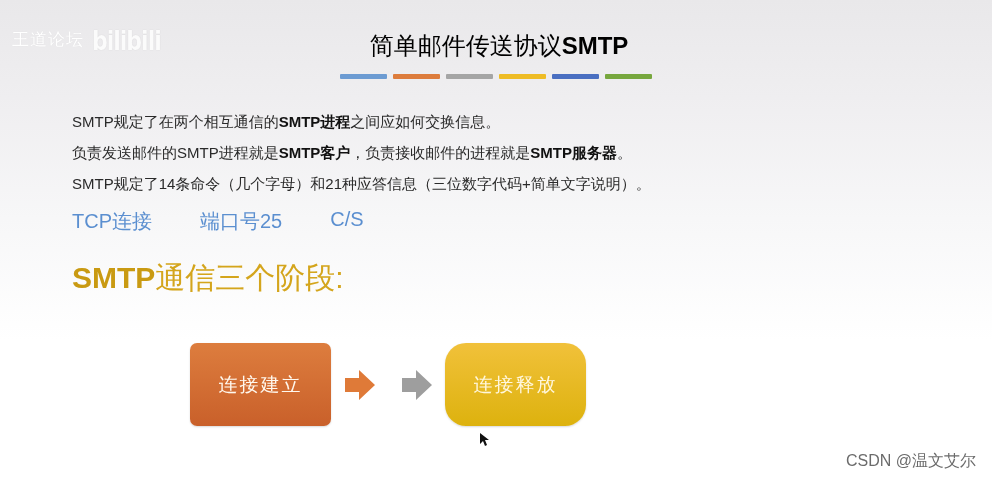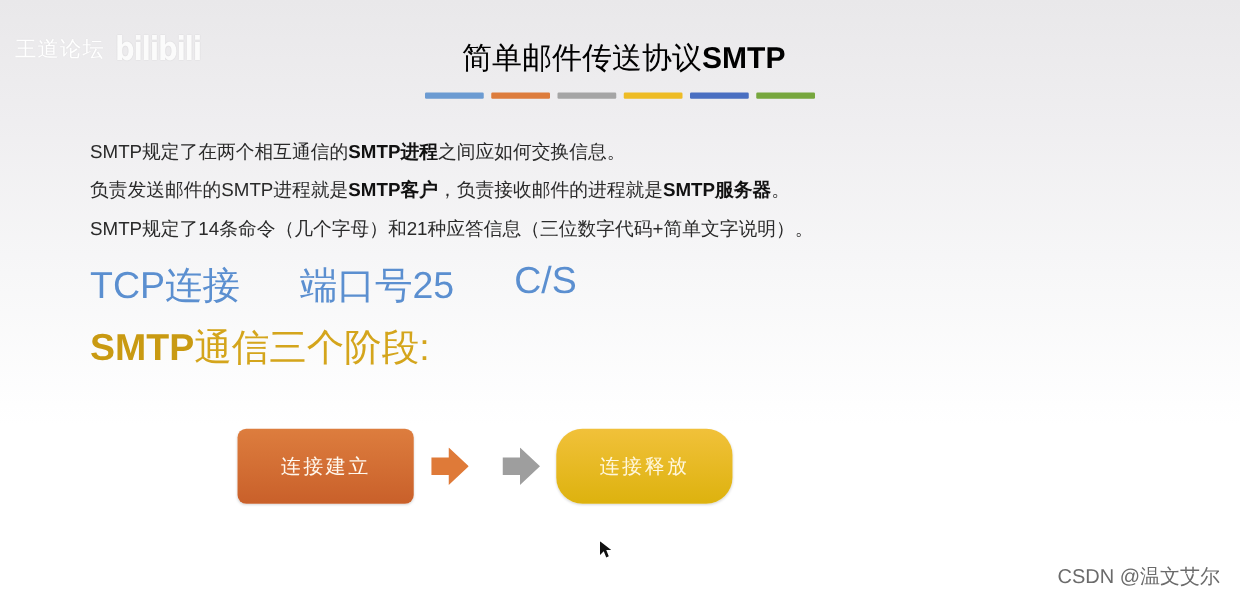--- a/index.html
+++ b/index.html
@@ -27,31 +27,31 @@
     .title .en { font-weight: bold; }
     .bars {
       position: absolute; top: 74px; left: 340px; display: flex; gap: 6px;
     }
     .bar { width: 47px; height: 5px; border-radius: 1px; }
     .body-text {
       position: absolute; left: 72px; top: 106px; color: #2a2a2a; font-size: 15px; line-height: 31px;
     }
     .body-text b { font-weight: bold; color: #111; }
     .big-blue {
-      position: absolute; left: 72px; top: 208px; color: #5b8fd0; font-size: 30px;
+      position: absolute; left: 72px; top: 208px; color: #5b8fd0; font-size: 20px;
       display: flex; gap: 48px;
     }
     .big-gold {
       position: absolute; left: 72px; top: 258px; color: #d4a51c; font-size: 30px;
     }
     .big-gold .en { font-weight: bold; color: #c99a12; }
     .flow { position: absolute; left: 190px; top: 343px; display: flex; align-items: center; }
     .stage {
-      width: 141px; height: 60px; border-radius: 7px; color: #fff8ee;
-      display: flex; align-items: center; justify-content: center; font-size: 16px; letter-spacing: 2px;
+      width: 141px; height: 83px; border-radius: 7px; color: #fff8ee;
+      display: flex; align-items: center; justify-content: center; font-size: 19px; letter-spacing: 2px;
       box-shadow: 0 1px 2px rgba(0,0,0,0.15);
       text-align: right;
     }
     .stage.orange { background: linear-gradient(to bottom, #dd7d3e, #c9602a); }
     .stage.gray { background: linear-gradient(to bottom, #a5a5a5, #8e8e8e); color: #f3f3f3; }
     .stage.gold { background: linear-gradient(to bottom, #f1c13a, #ddb20e); color: #fff7dd; border-radius: 21px; }
     .arrow { width: 57px; display: flex; justify-content: center; }
     .arrow svg { display: block; }
     .cursor { position: absolute; left: 480px; top: 433px; }
     .watermark-br {

